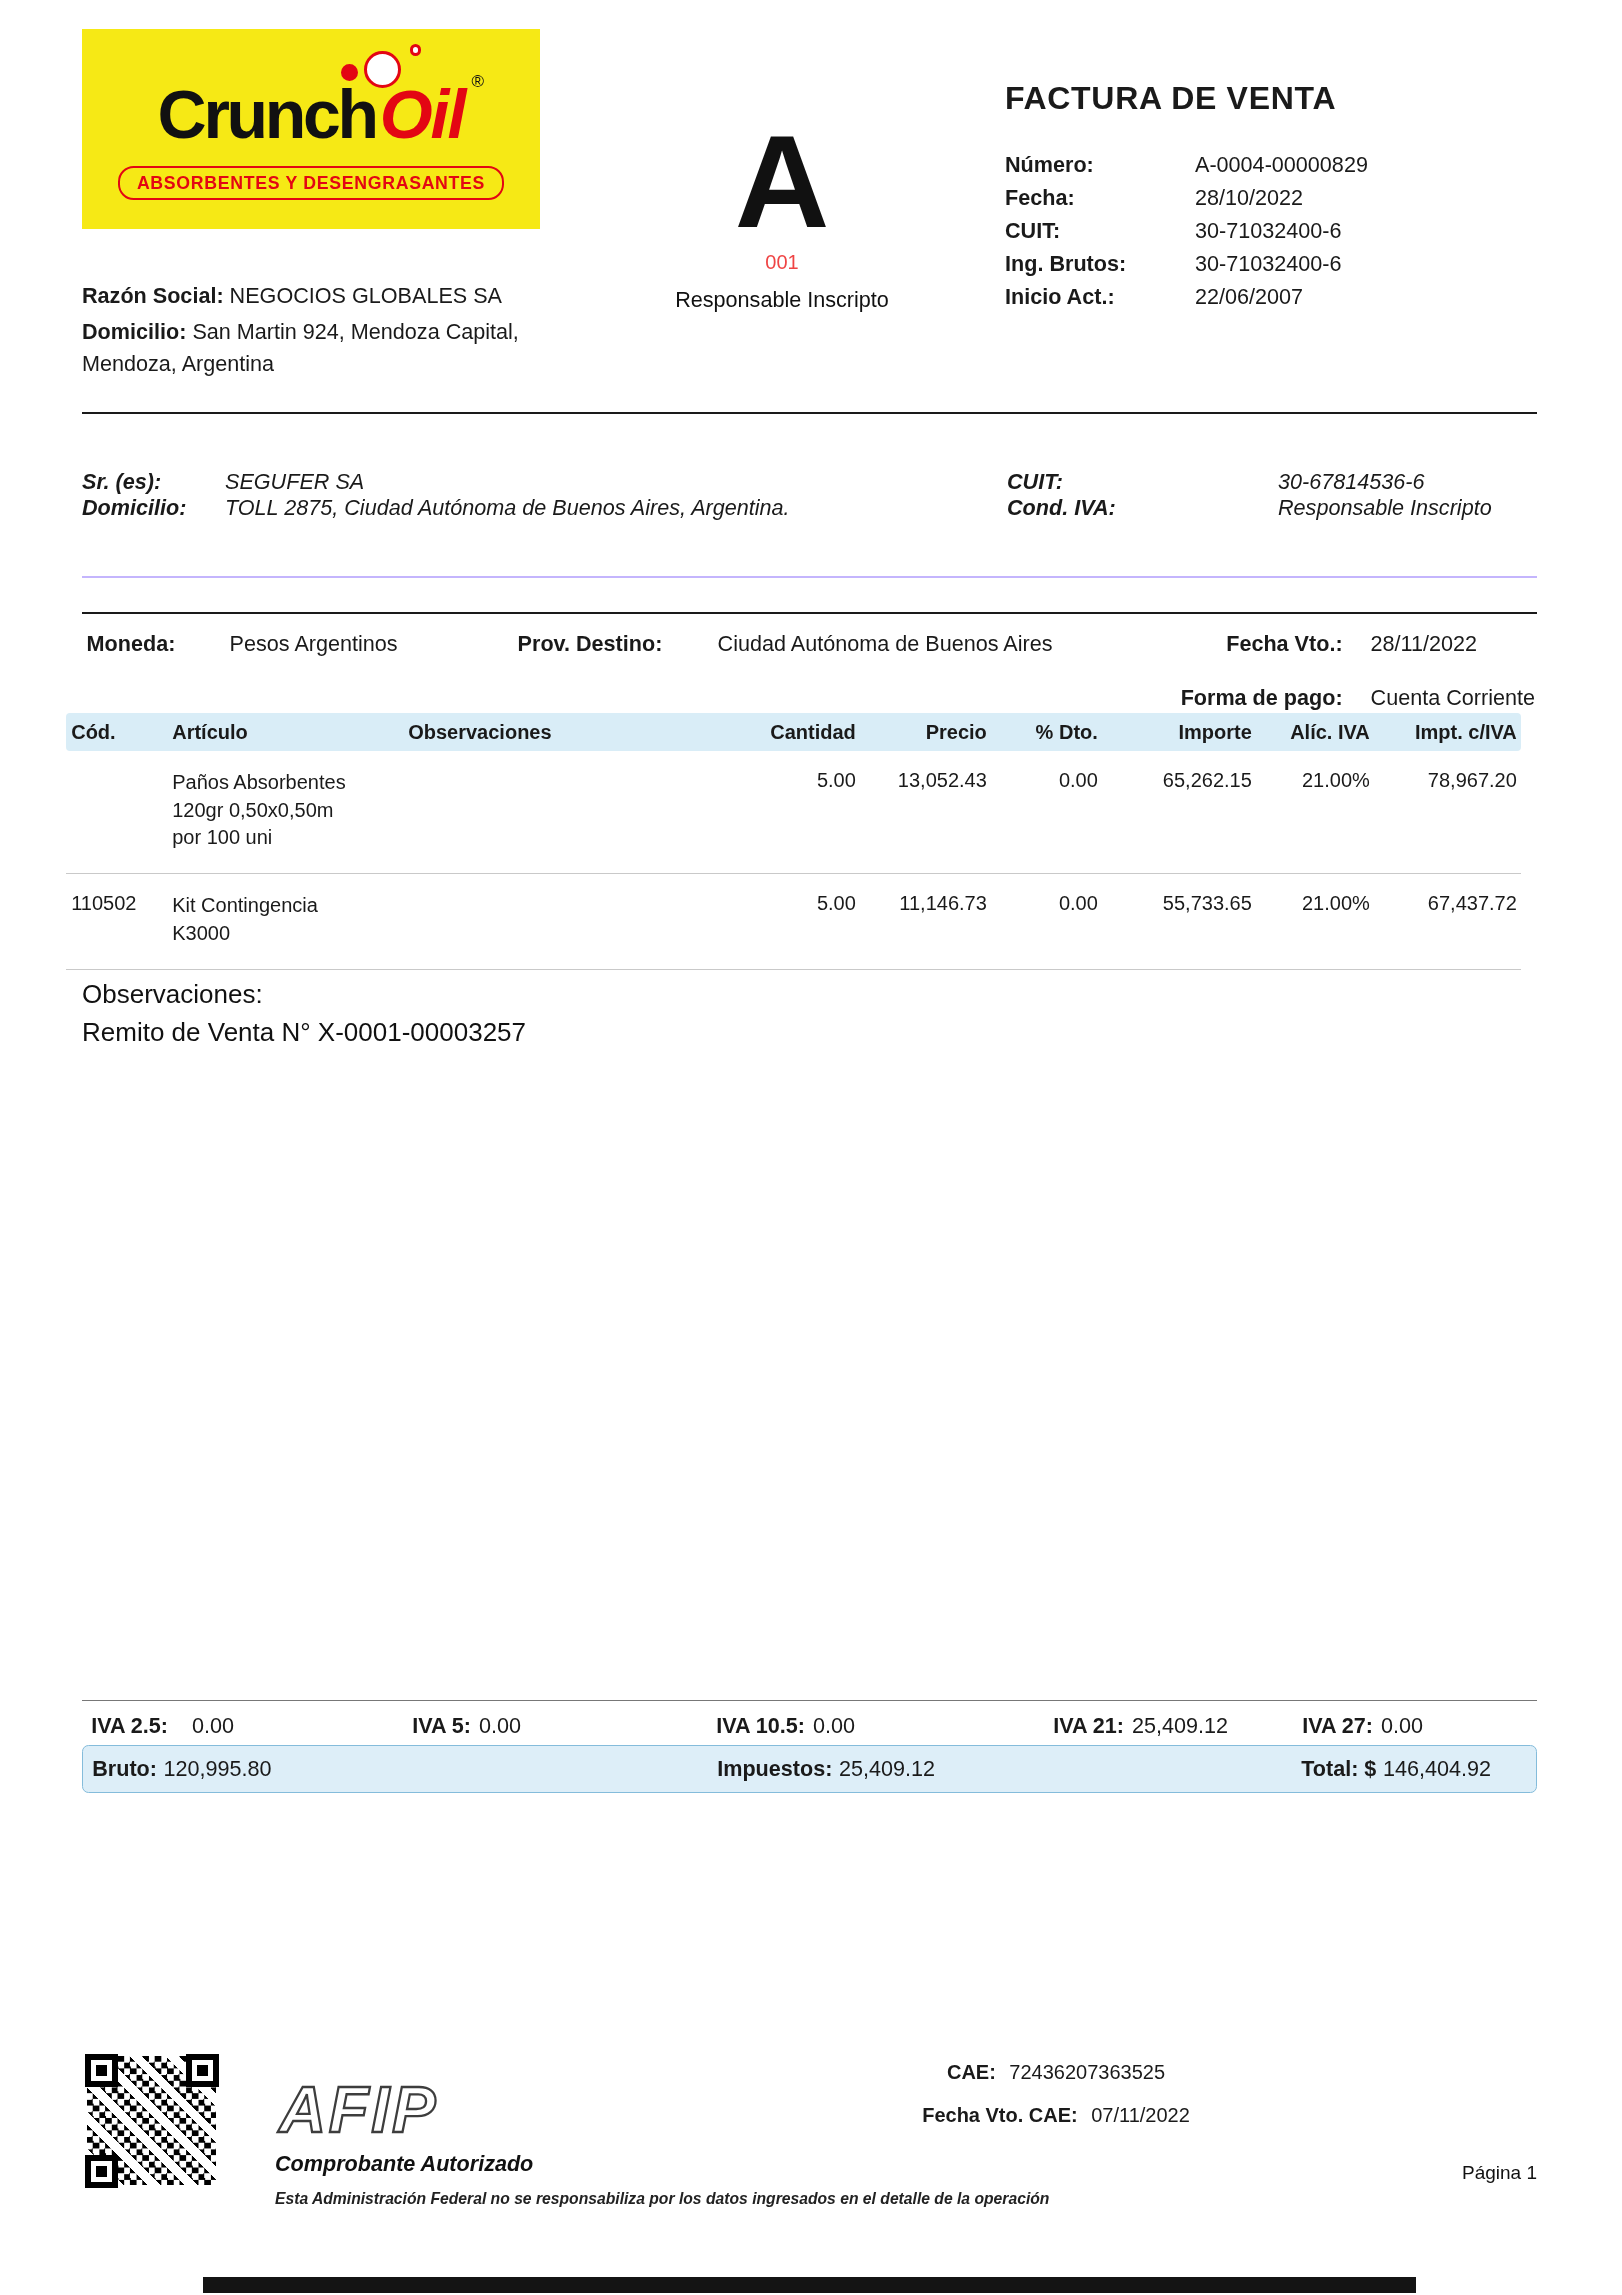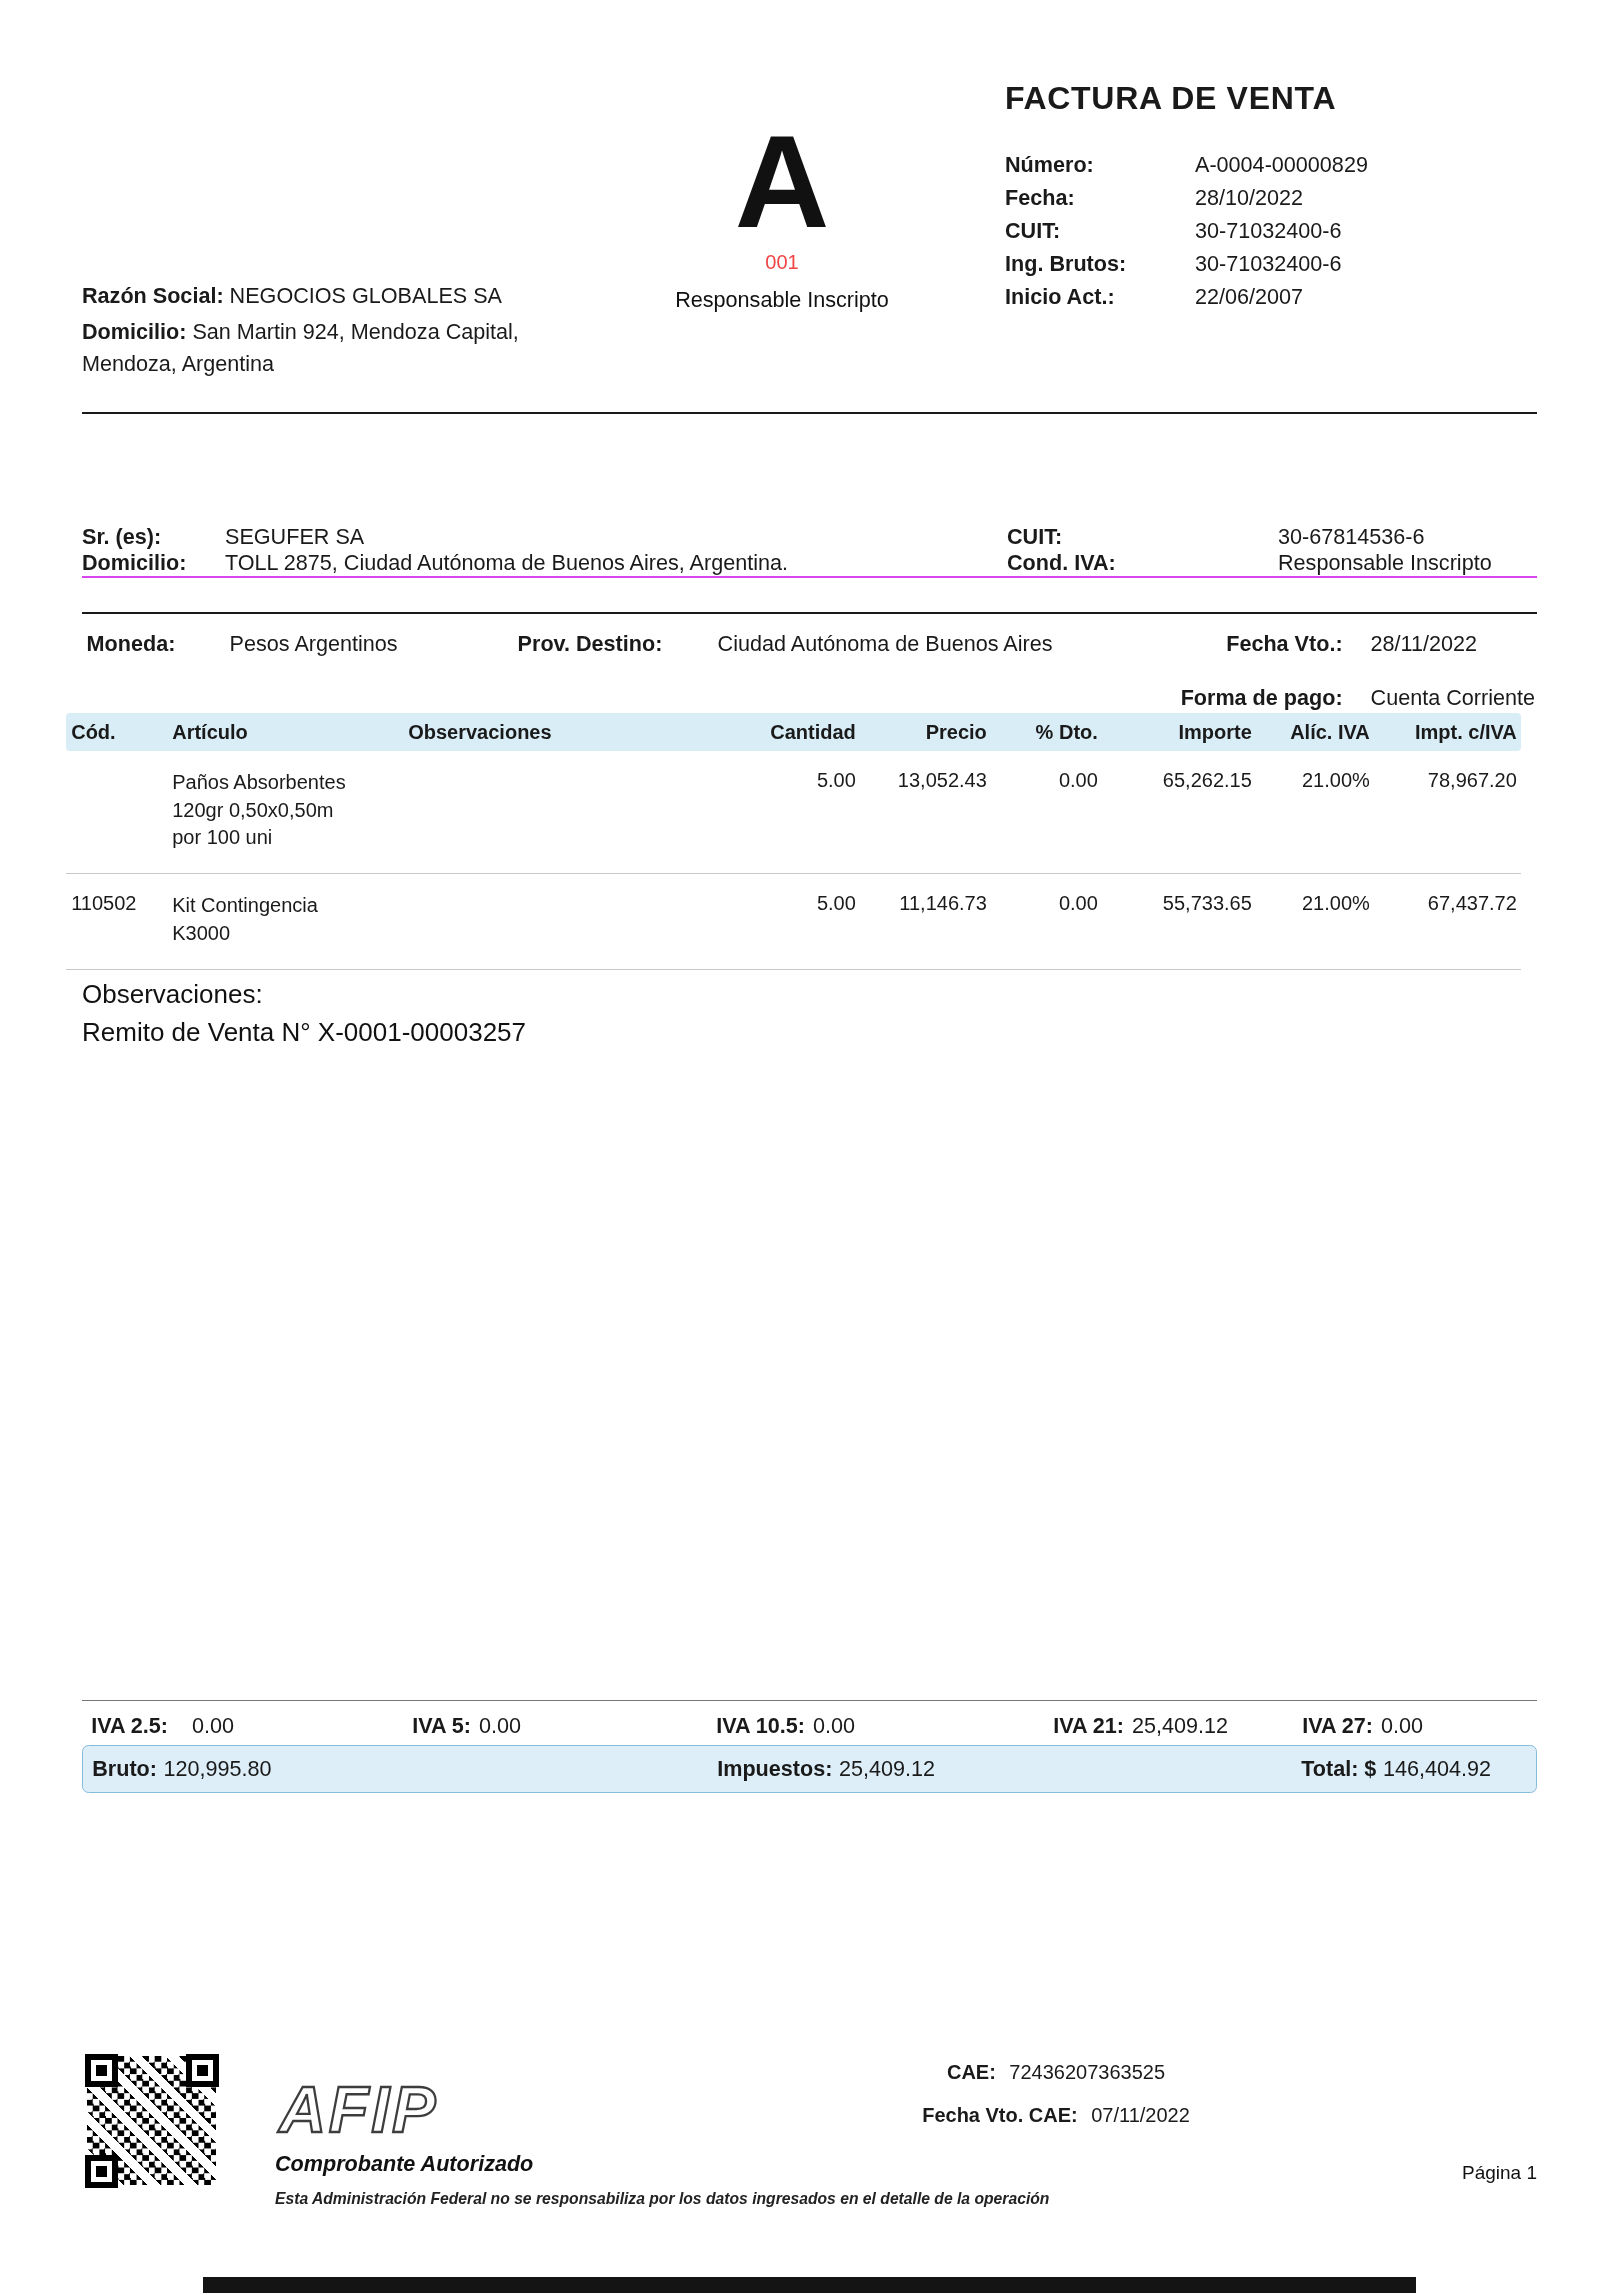--- a/index.html
+++ b/index.html
@@ -37,22 +37,22 @@
   .doc-title { font-size:32px; font-weight:bold; letter-spacing:0.7px; }
   .head-fields { margin-top:35px; display:grid; grid-template-columns:190px auto;
                  row-gap:7.9px; font-size:21.6px; line-height:25px; }
 
   
   .seller { position:absolute; left:82px; top:280px; width:523px; font-size:21.6px; line-height:1.45; }
   .seller p { margin-bottom:5.2px; }
 
   
   .customer { position:absolute; left:82px; top:412px; width:1455px; height:166px;
-              border-top:2px solid #1a1a1a; border-bottom:2px solid #d946ef;
-              display:flex; flex-direction:column; justify-content:flex-end; font-size:21.6px; }
+              border-top:2px solid #1a1a1a; border-bottom:2px solid #c4b5fd;
+              display:flex; flex-direction:column; justify-content:center; font-size:21.6px;font-style:italic; }
   .cust-row { display:grid; grid-template-columns:143px 782px 271px 258px; align-items:baseline; }
 
   
   .terms { position:absolute; left:82px; top:612px; width:1455px; border-top:2px solid #1a1a1a;
            padding-top:17px; font-size:21.6px; }
   .terms-grid { display:grid; grid-template-columns:143px 288px 200px 432px 393px; align-items:start; padding-left:4.6px; }
   .terms-right { display:grid; grid-template-columns:193px auto; column-gap:9.2px; row-gap:5.2px;gap:28px; }
   .terms-right .t-label { text-align:right; font-weight:bold; }
 
   
@@ -105,20 +105,31 @@
 
   .pagina { position:absolute; right:85px; top:2162px; font-size:19px; color:#111; }
 
   .bottom-bar { position:absolute; left:203px; top:2277px; width:1213px; height:15.7px; background:#141414; }
 </style>
 </head>
 <body>
 
 <div class="page">
 
+  <div class="logo">
+    <div class="logo-row">
+      <span class="logo-crunch">Crunch</span>
+      <span class="logo-oil">Oil</span>
+      <span class="logo-reg">®</span>
+      <span class="bubble b1"></span>
+      <span class="bubble b2"></span>
+      <span class="bubble b3"></span>
+    </div>
+    <div class="logo-tagline">ABSORBENTES Y DESENGRASANTES</div>
+  </div>
 
   <div class="type-block">
     <div class="type-letter">A</div>
     <div class="type-code">001</div>
     <div class="type-cond">Responsable Inscripto</div>
   </div>
 
   <div class="head-right">
     <div class="doc-title">FACTURA DE VENTA</div>
     <div class="head-fields">

